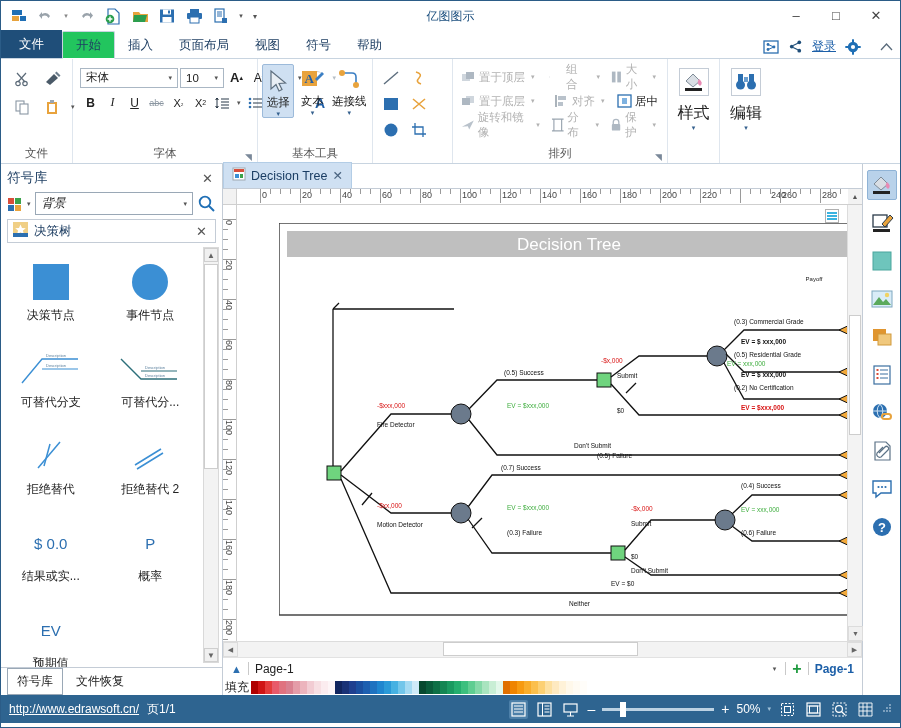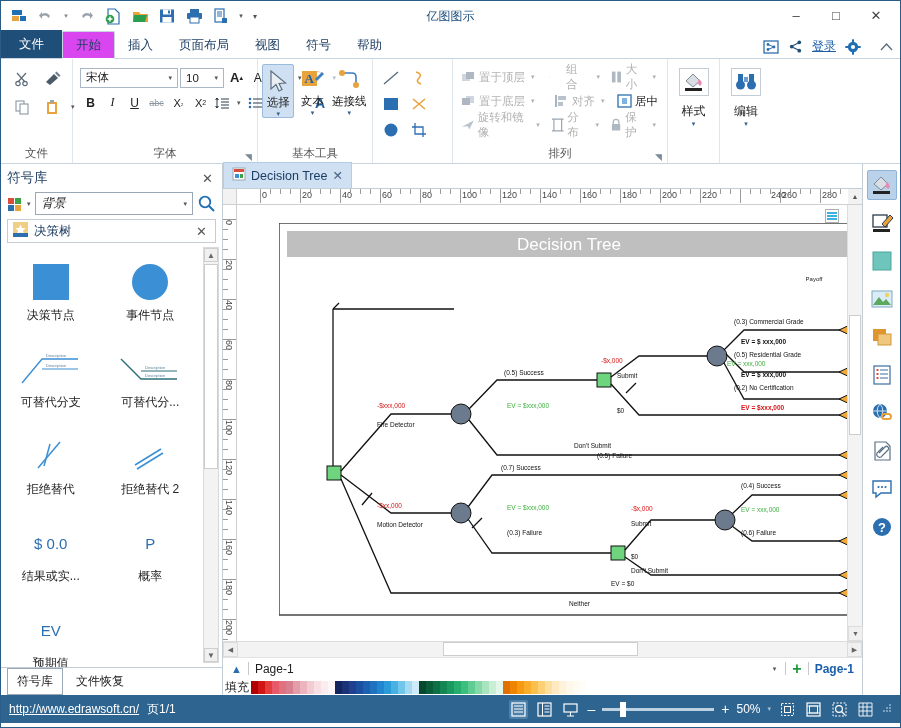--- a/index.html
+++ b/index.html
@@ -25,21 +25,21 @@
   .winbtns { position:absolute; right:4px; top:2px; display:flex; }
   .winbtns div { width:40px; height:24px; display:flex; align-items:center;
                  justify-content:center; font-size:13px; color:#444; cursor:pointer; }
 
   
   .tabsrow { height:28px; background:#fff; display:flex; align-items:flex-end;
              position:relative; border-bottom:1px solid #c8d4e0; }
   .tab { padding:5px 13px 5px 13px; font-size:12.5px; color:#1f3f63;
          cursor:pointer; line-height:16px; }
   .tab.filetab { background:#1f4e79; color:#fff; padding:6px 18px; }
-  .tab.active { background:#d946ef; border:1px solid #c8d4e0; border-bottom:1px solid #fff;
+  .tab.active { background:#22c55e; border:1px solid #c8d4e0; border-bottom:1px solid #fff;
                 margin-bottom:-1px; border-radius:2px 2px 0 0; }
   .tabright { position:absolute; right:6px; bottom:3px; display:flex;
               align-items:center; gap:9px; }
   .tabright .tr { cursor:pointer; display:flex; align-items:center; }
   .loginlink { color:#1c5fa8; font-size:12px; text-decoration:underline; cursor:pointer; }
 
   
   .ribbon { height:105px; background:#fff; border-bottom:1px solid #c8d4e0;
             display:flex; position:relative; }
   .rgroup { position:relative; display:flex; flex-direction:column;
@@ -86,21 +86,21 @@
              cursor:pointer; height:22px; border-radius:2px; }
   .arritem .al { font-size:11.5px; }
   .dis { color:#b2b2b2; }
   .en { color:#222; }
 
   .stylegroup, .editgroup { width:52px; align-items:center; }
   .stylebig { display:flex; flex-direction:column; align-items:center;
               width:46px; cursor:pointer; padding-top:6px; }
   .stylebig .sq { width:30px; height:28px; border:1px solid #c4ccd6;
                   display:flex; align-items:center; justify-content:center; }
-  .stylebig .sl { font-size:12px; margin-top:7px; color:#222; }
+  .stylebig .sl { font-size:16px; margin-top:7px; color:#222; }
   .stylebig .sc { font-size:7px; color:#36618e; line-height:8px; }
 
   
   .main { display:flex; height:531px; }
 
   
   .libpanel { width:222px; border-right:1px solid #c4ccd6; background:#fff;
               display:flex; flex-direction:column; position:relative; }
   .libhead { height:28px; display:flex; align-items:center; padding:0 6px;
              justify-content:space-between; }

